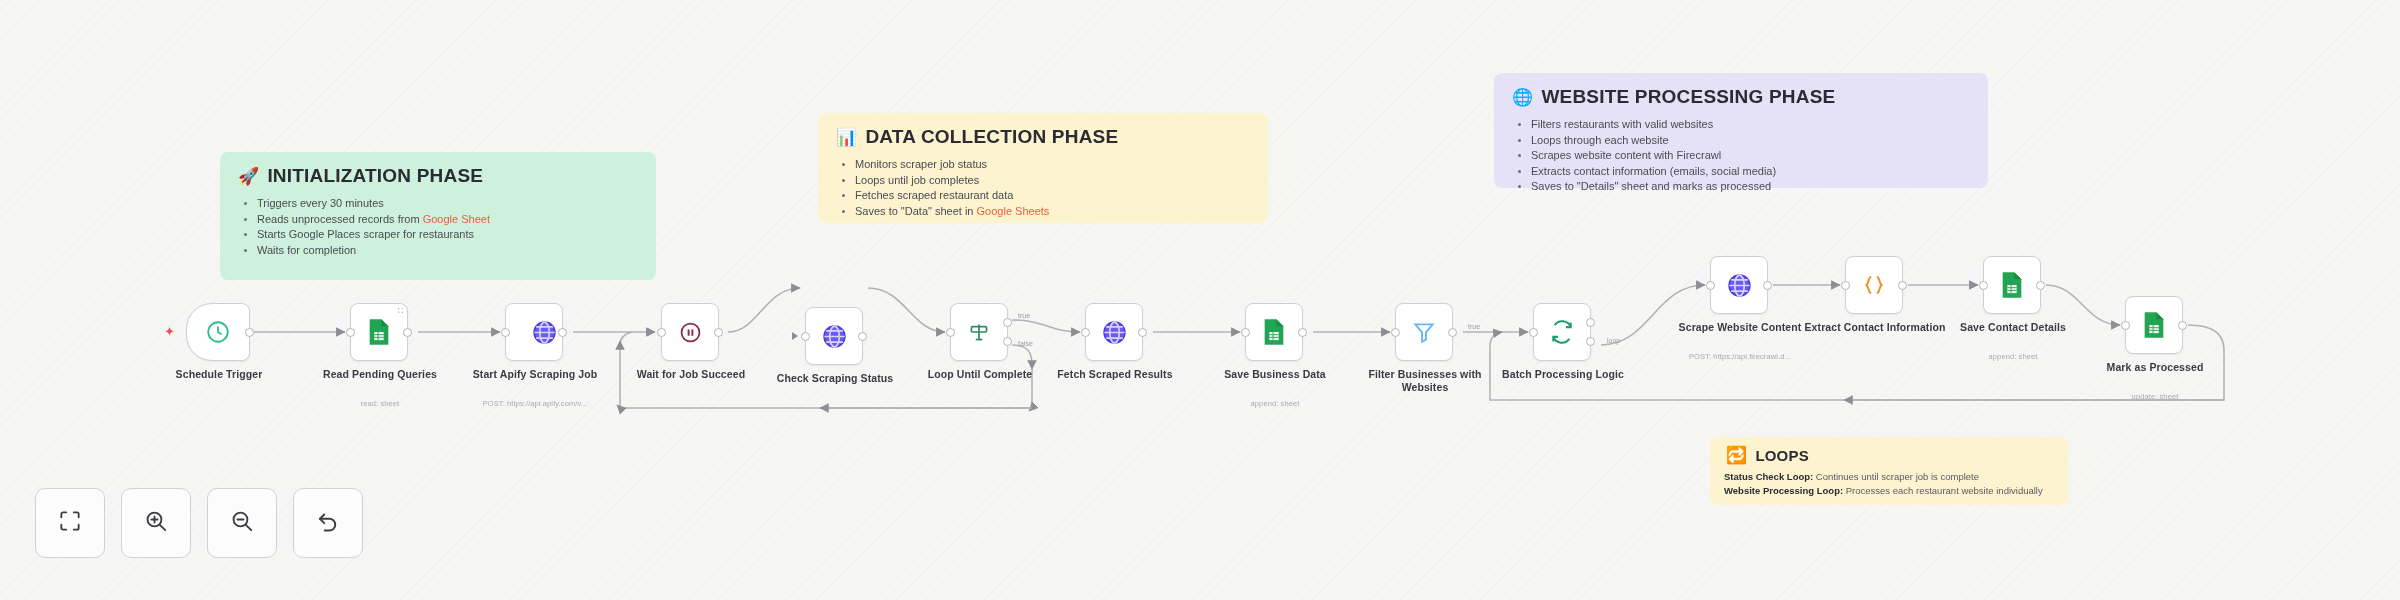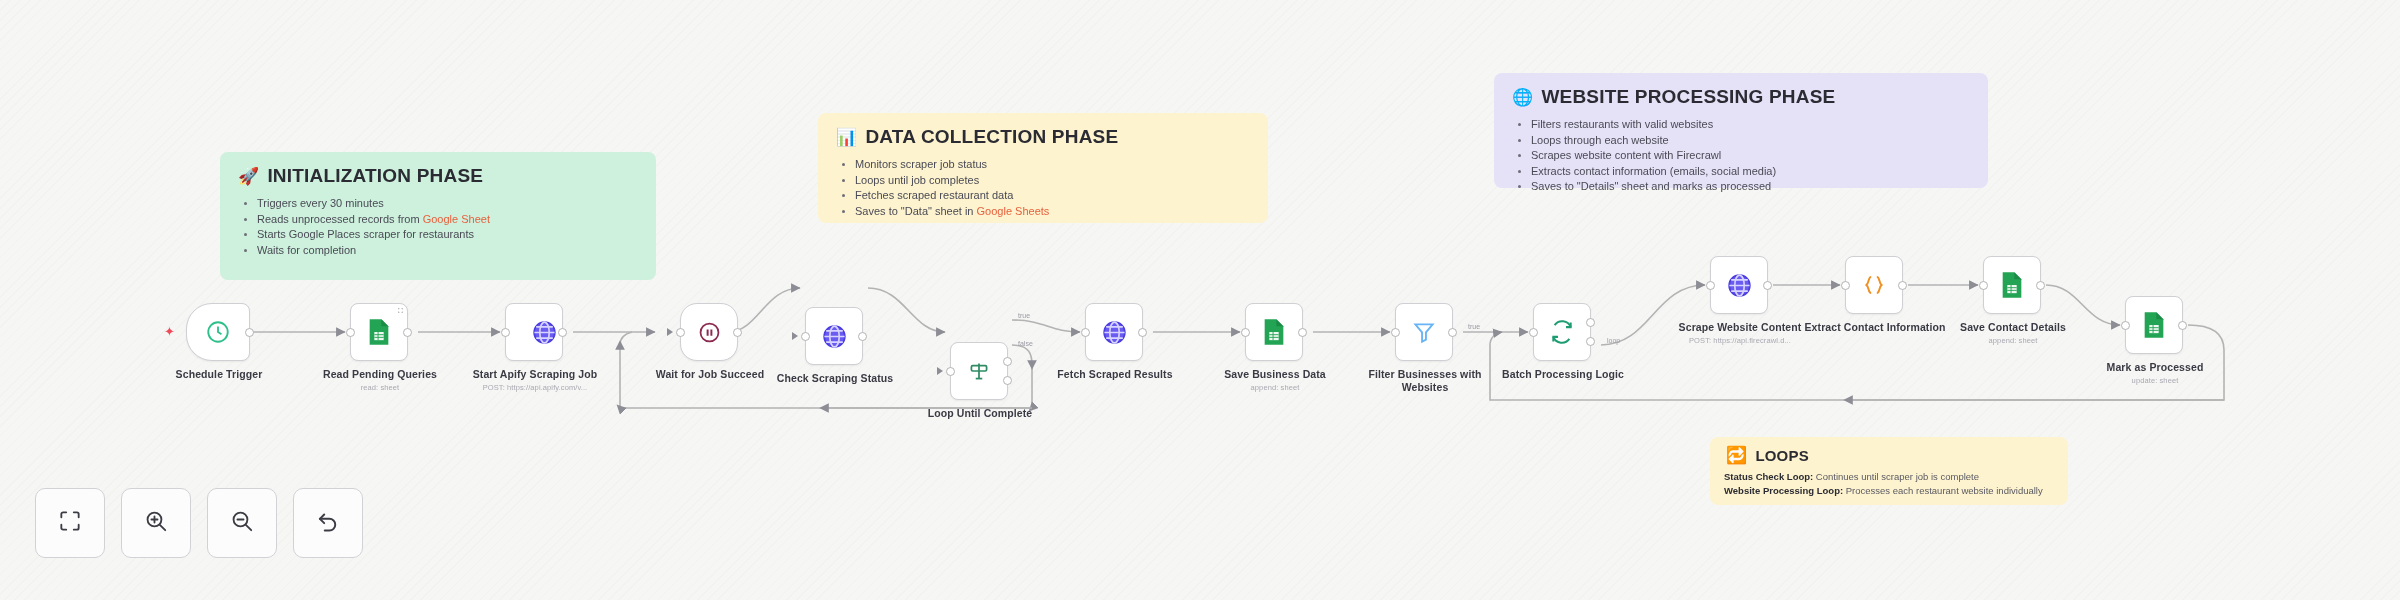--- a/index.html
+++ b/index.html
@@ -72,21 +72,21 @@
   .node-label{
     position:absolute;
     text-align:center;
     font-size:10.5px;font-weight:bold;color:#3a3a44;
     line-height:13px;width:160px;left:-51px;top:64px;
     letter-spacing:.1px;
   }
   .node.trigger .node-label{left:-48px;}
   .node-sub{
     display:block;font-size:7.5px;font-weight:normal;color:#a9a9b2;
-    margin-top:2px;line-height:10px;
+    margin-top:18px;line-height:10px;
     white-space:nowrap;overflow:hidden;text-overflow:ellipsis;
   }
   
   .port{
     position:absolute;width:9px;height:9px;border-radius:50%;
     background:#fff;border:1.4px solid #b3b3b3;box-sizing:border-box;
     top:50%;margin-top:-4.5px;
   }
   .port.in{left:-5px;}
   .port.out{right:-5px;}
@@ -264,21 +264,21 @@
       </svg>
     </span>
     <span class="port in"></span>
     <span class="port out"></span>
     <span class="node-label">
       <span>Start Apify Scraping Job</span>
       <span class="node-sub">POST: https://api.apify.com/v...</span>
     </span>
   </div>
 
-  <div class="node" style="left:680px;top:303px;border-radius:17px;">
+  <div class="node" style="left:661px;top:303px;">
     <span class="arrow-in"></span>
     <span class="glyph">
       <svg width="25" height="25" viewBox="0 0 24 24" fill="none" stroke="#8c2a50" stroke-width="1.7">
         <circle cx="12" cy="12" r="8.6"></circle>
         <path d="M10.2 9v6M13.8 9v6" stroke-width="1.9"></path>
       </svg>
     </span>
     <span class="port in"></span>
     <span class="port out"></span>
     <span class="node-label">
@@ -297,21 +297,21 @@
       </svg>
     </span>
     <span class="port in"></span>
     <span class="port out"></span>
     <span class="node-label">
       <span>Check Scraping Status</span>
       <span class="node-sub"></span>
     </span>
   </div>
 
-  <div class="node" style="left:950px;top:303px;margin-top:39px;">
+  <div class="node" style="left:950px;top:303px;">
     <span class="arrow-in"></span>
     <span class="glyph">
       <svg width="26" height="26" viewBox="0 0 24 24" fill="none" stroke="#2e8b63" stroke-width="1.6">
         <path d="M12 5v14"></path>
         <rect x="5" y="7" width="14" height="5" rx="1.2"></rect>
         <path d="M9 19h6"></path>
       </svg>
     </span>
     <span class="port in"></span>
     <span class="port out2"></span>

